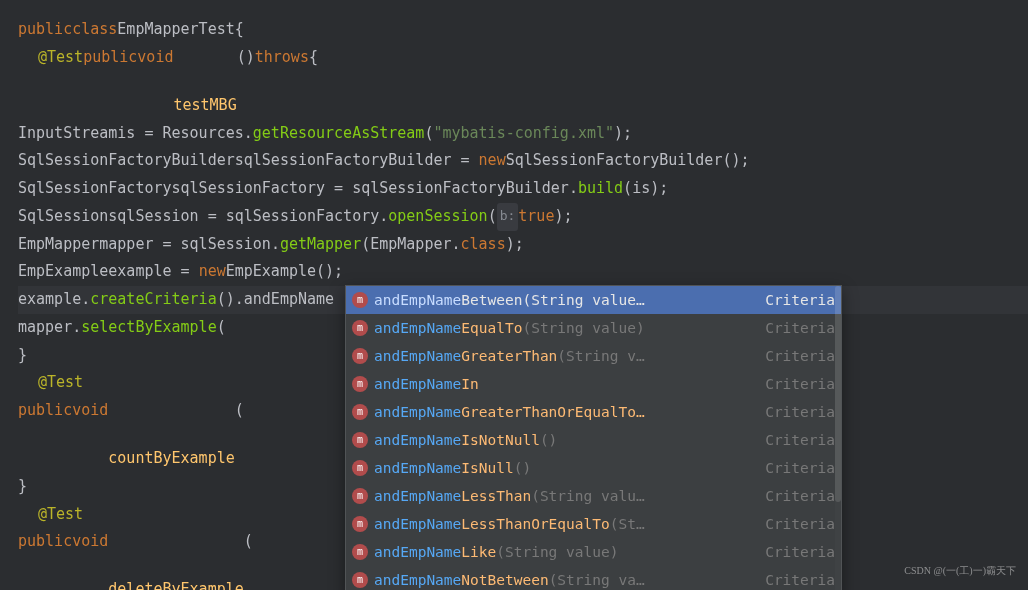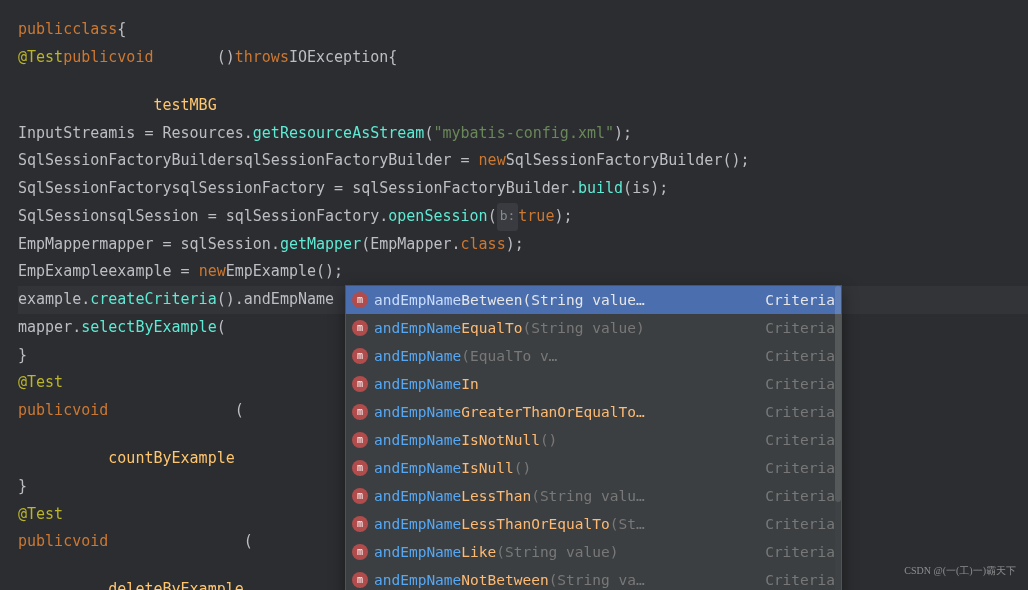--- a/index.html
+++ b/index.html
@@ -21,23 +21,23 @@
 .highlight-line {
   background: #323438;
 }
 .kw-public { color: #cc7832; }
 .kw-class { color: #cc7832; }
 .kw-void { color: #cc7832; }
 .kw-throws { color: #cc7832; }
 .kw-new { color: #cc7832; }
 .kw-true { color: #cc7832; }
 .classname { color: #bcbec4; }
-.annotation { color: #bbb529; }
+.annotation { color: #bbb529; margin-left: 20px; }
 .method { color: #ffc66d; margin-top: 48px; }
-.method-call { color: #5eead4; }
+.method-call { color: #84cc16; }
 .string { color: #6a8759; }
 .punct { color: #bcbec4; }
 .paramhint-box {
   background: #393b40;
   padding: 1px 3px;
   border-radius: 3px;
   font-size: 13px;
   color: #868a91;
 }
 .var { color: #bcbec4; }
@@ -115,23 +115,23 @@
   bottom: 10px;
   color: rgba(220,220,220,0.55);
   font-size: 10px;
   font-family: Liberation Serif, serif;
 }
 </style>
 </head>
 <body>
 
 <div class="editor">
-  <div class="line"><span class="kw-public">public</span> <span class="kw-class">class</span>  <span class="punct">{</span></div>
-
-  <div class="line">    <span class="annotation">@Test</span> <span class="kw-public">public</span> <span class="kw-void">void</span> <span class="method">testMBG</span><span class="punct">()</span> <span class="kw-throws">throws</span> <span class="type">IOException</span> <span class="punct">{</span></div>
+  <div class="line"><span class="kw-public">public</span> <span class="kw-class">class</span> <span class="classname">EmpMapperTest</span> <span class="punct">{</span></div>
+
+  <div class="line">    <span class="annotation">@Test</span> <span class="kw-public">public</span> <span class="kw-void">void</span> <span class="method">testMBG</span><span class="punct">()</span> <span class="kw-throws">throws</span>  <span class="punct">{</span></div>
 
   <div class="line">        <span class="type">InputStream</span> <span class="var">is</span><span class="punct"> = </span><span class="type">Resources</span><span class="punct">.</span><span class="method-call">getResourceAsStream</span><span class="punct">(</span><span class="string">"mybatis-config.xml"</span><span class="punct">);</span></div>
 
   <div class="line">        <span class="type">SqlSessionFactoryBuilder</span> <span class="var">sqlSessionFactoryBuilder</span><span class="punct"> = </span><span class="kw-new">new</span> <span class="type">SqlSessionFactoryBuilder</span><span class="punct">();</span></div>
 
   <div class="line">        <span class="type">SqlSessionFactory</span> <span class="var">sqlSessionFactory</span><span class="punct"> = </span><span class="var">sqlSessionFactoryBuilder</span><span class="punct">.</span><span class="method-call">build</span><span class="punct">(</span><span class="var">is</span><span class="punct">);</span></div>
 
   <div class="line">        <span class="type">SqlSession</span> <span class="var">sqlSession</span><span class="punct"> = </span><span class="var">sqlSessionFactory</span><span class="punct">.</span><span class="method-call">openSession</span><span class="punct">(</span> <span class="paramhint-box">b:</span> <span class="kw-true">true</span><span class="punct">);</span></div>
 
   <div class="line">        <span class="type">EmpMapper</span> <span class="var">mapper</span><span class="punct"> = </span><span class="var">sqlSession</span><span class="punct">.</span><span class="method-call">getMapper</span><span class="punct">(</span><span class="type">EmpMapper</span><span class="punct">.</span><span class="kw-public">class</span><span class="punct">);</span></div>
@@ -171,21 +171,22 @@
       <div class="popup-row">
         <span class="popup-icon">m</span>
         <span class="popup-name-match">andEmpName</span>
         <span class="popup-name-rest">EqualTo</span>
         <span class="popup-params">(String value)</span>
         <span class="popup-ret">Criteria</span>
       </div>
       <div class="popup-row">
         <span class="popup-icon">m</span>
         <span class="popup-name-match">andEmpName</span>
-        <span class="popup-params">(EqualTo v…</span>
+        <span class="popup-name-rest">GreaterThan</span>
+        <span class="popup-params">(String v…</span>
         <span class="popup-ret">Criteria</span>
       </div>
       <div class="popup-row">
         <span class="popup-icon">m</span>
         <span class="popup-name-match">andEmpName</span>
         <span class="popup-name-rest">In</span>
         <span class="popup-ret">Criteria</span>
       </div>
       <div class="popup-row">
         <span class="popup-icon">m</span>

